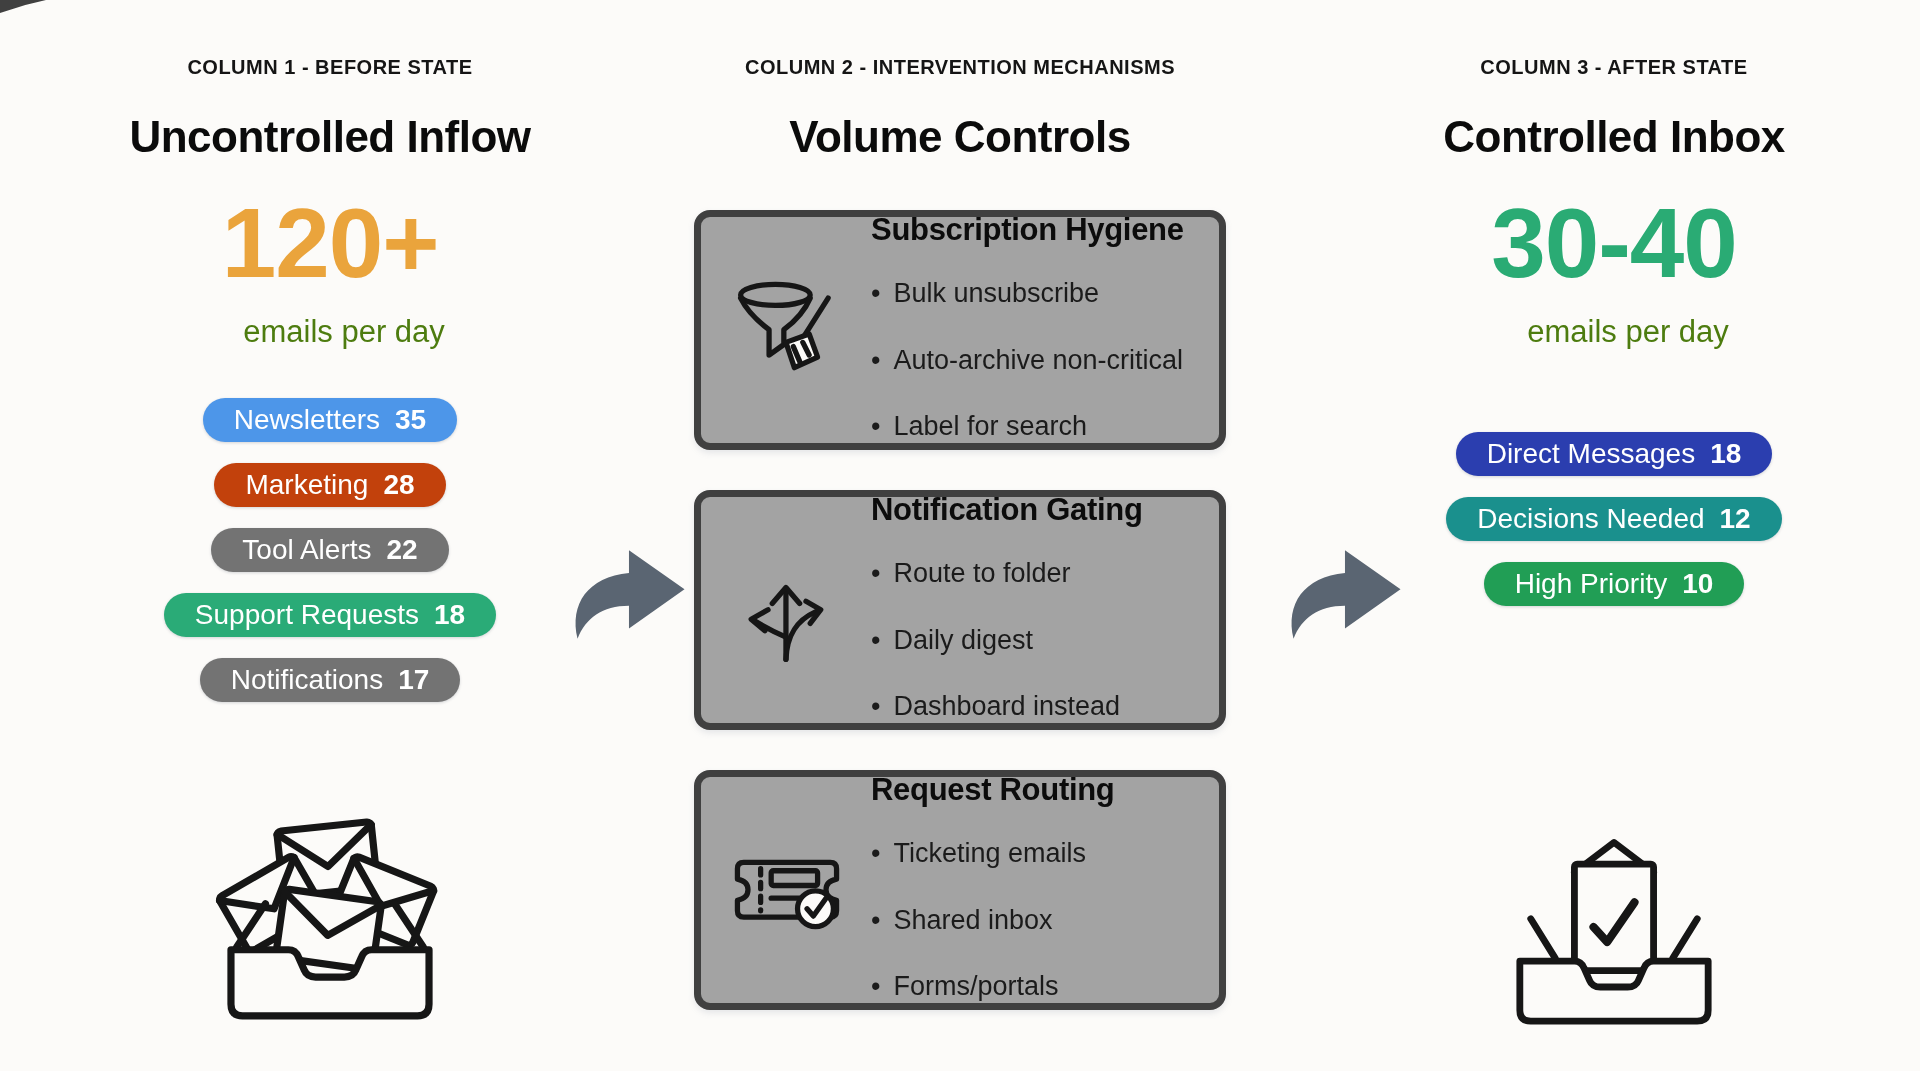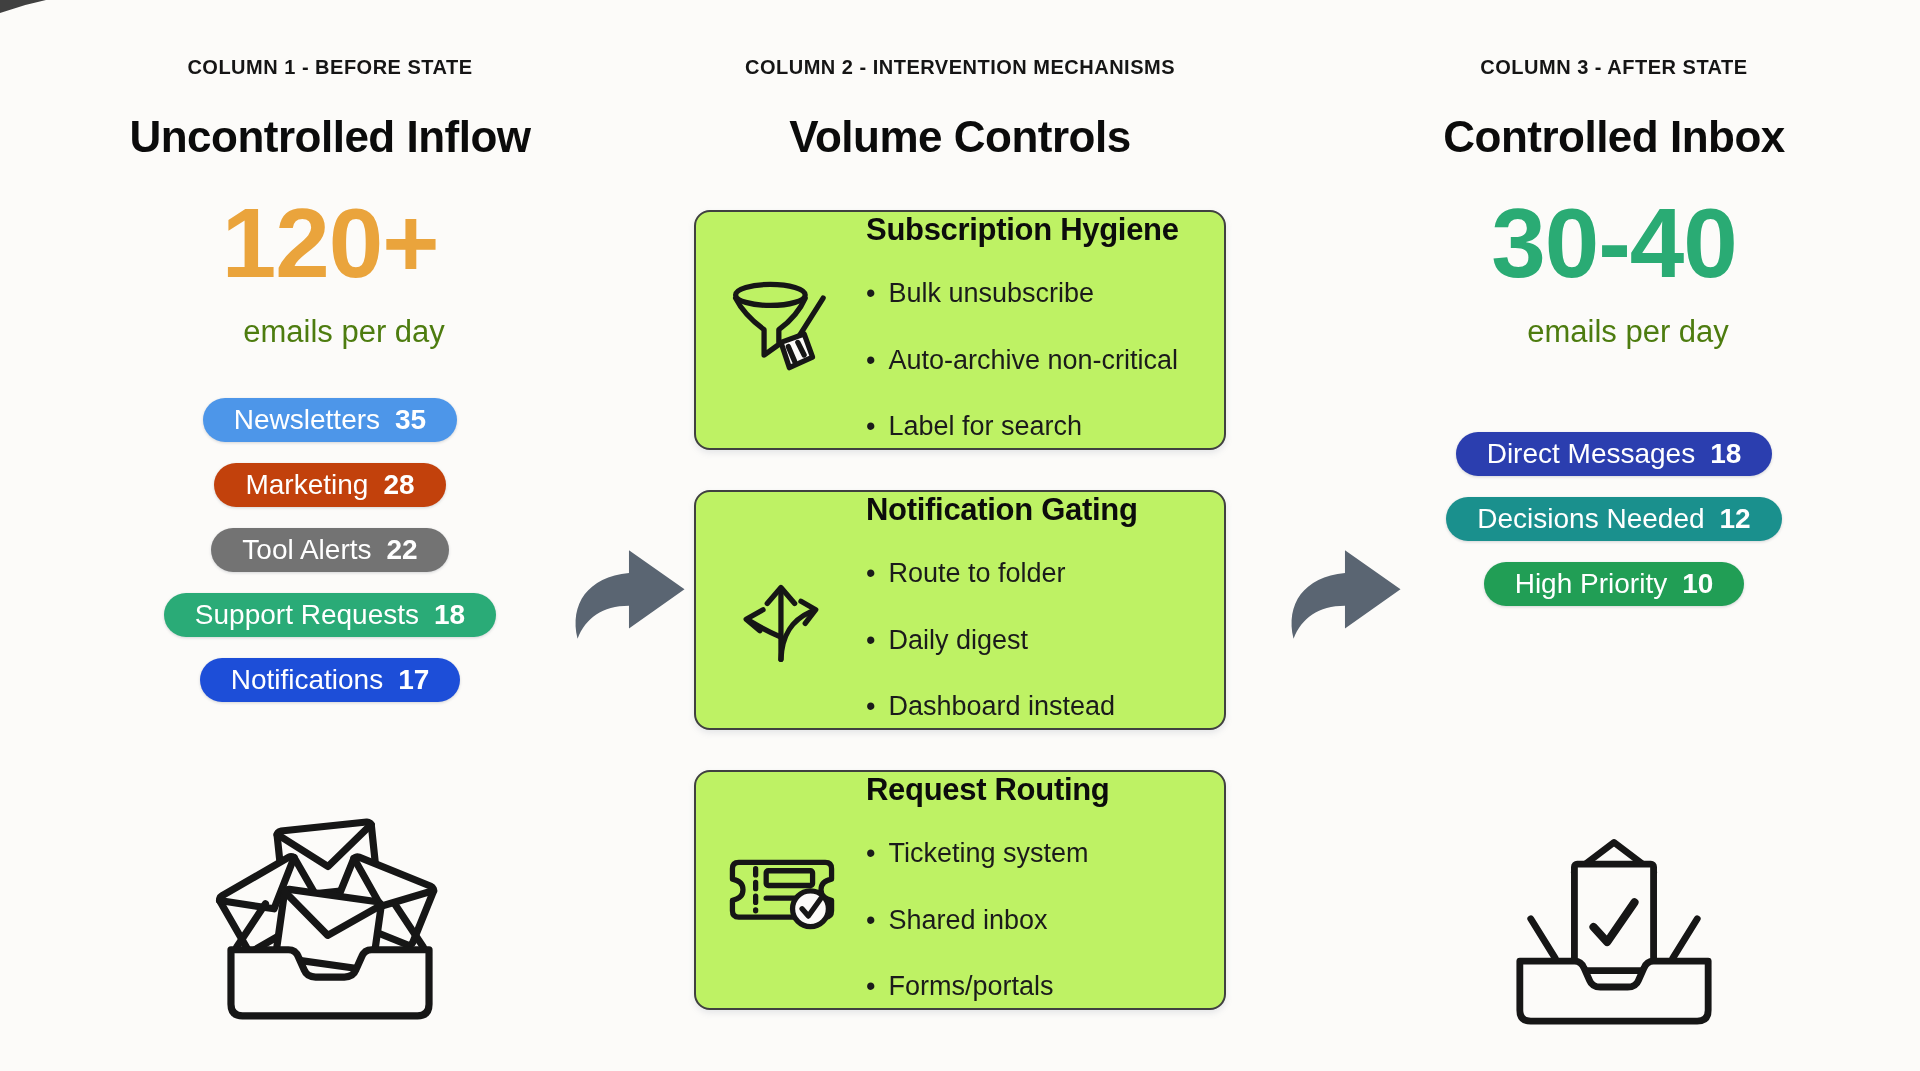--- a/index.html
+++ b/index.html
@@ -26,21 +26,21 @@
   .pill{height:44px;border-radius:29px;padding:0 31px;display:inline-flex;align-items:center;
         gap:15px;color:#fff;font-size:28px;box-shadow:0 1px 3px rgba(30,40,60,.18);}
   .pill .pill-count{font-weight:700;}
 
   .big-icon{position:absolute;}
   .col-1 .big-icon{left:146px;top:812px;width:244px;}
   .col-3 .big-icon{left:146px;top:826px;width:232px;}
 
   .cards{position:absolute;left:694px;top:210px;width:532px;}
   .card{width:532px;height:240px;box-sizing:border-box;margin-bottom:40px;
-        background:#bef264;border:2px solid #404040;border-radius:16px;
+        background:#a3a3a3;border:7px solid #404040;border-radius:16px;
         box-shadow:0 3px 6px rgba(130,140,160,.18);
         display:flex;align-items:center;padding:0 24px 0 28px;text-align:left;}
   .card-icon{width:116px;flex:0 0 auto;margin-right:26px;}
   .card-body{flex:1;}
   .card-title{font-size:31px;font-weight:700;color:#0c0c0c;margin:0 0 10px 0;letter-spacing:-.3px;}
   .bullet{display:flex;font-size:27px;color:#1b1b1b;line-height:1.58;margin-top:24px;}
   .bullet::before{content:"•";margin-right:13px;}
 
   .arrow{position:absolute;width:136px;height:108px;}
   .arrow-1{left:562px;top:540px;}
@@ -74,21 +74,21 @@
         <span class="pill-count">28</span>
       </div>
       <div class="pill" style="background-color: #737373;">
         <span class="pill-label">Tool Alerts</span>
         <span class="pill-count">22</span>
       </div>
       <div class="pill" style="background-color: rgb(42, 171, 119);">
         <span class="pill-label">Support Requests</span>
         <span class="pill-count">18</span>
       </div>
-      <div class="pill" style="background-color: #1d4ed8;">
+      <div class="pill" style="background-color: #737373;">
         <span class="pill-label">Notifications</span>
         <span class="pill-count">17</span>
       </div>
     </div>
 
     <svg class="big-icon" viewBox="0 0 170 150">
       <g class="ic">
         <g>
           <g transform="rotate(-6 83 32)">
             <rect class="ic-fill" x="50" y="10" width="66" height="46" rx="3"></rect>
@@ -165,21 +165,21 @@
           <path d="M14 24 L96 24 Q102 24 102 30 L102 40 Q92 42 92 50 Q92 58 102 60 L102 70 Q102 76 96 76 L14 76 Q8 76 8 70 L8 60 Q18 58 18 50 Q18 42 8 40 L8 30 Q8 24 14 24 Z"></path>
           <path d="M30 30 L30 70" stroke-dasharray="6 7"></path>
           <rect x="40" y="32" width="44" height="14" rx="2"></rect>
           <path d="M40 58 L70 58"></path>
           <circle class="ic-fill" cx="82" cy="68" r="17"></circle>
           <path d="M74 68 L80 75 L92 58"></path>
         </g>
       </svg>
       <div class="card-body">
         <div class="card-title">Request Routing</div>
-        <div class="bullet">Ticketing system</div>
+        <div class="bullet">Ticketing emails</div>
         <div class="bullet">Shared inbox</div>
         <div class="bullet">Forms/portals</div>
       </div>
     </div>
   </div>
 
   <div class="col col-3">
     <div class="kicker">COLUMN 3 - AFTER STATE</div>
     <div class="col-title">Controlled Inbox</div>
     <div class="metric-value" style="color: rgb(42, 171, 116);">30-40</div>

